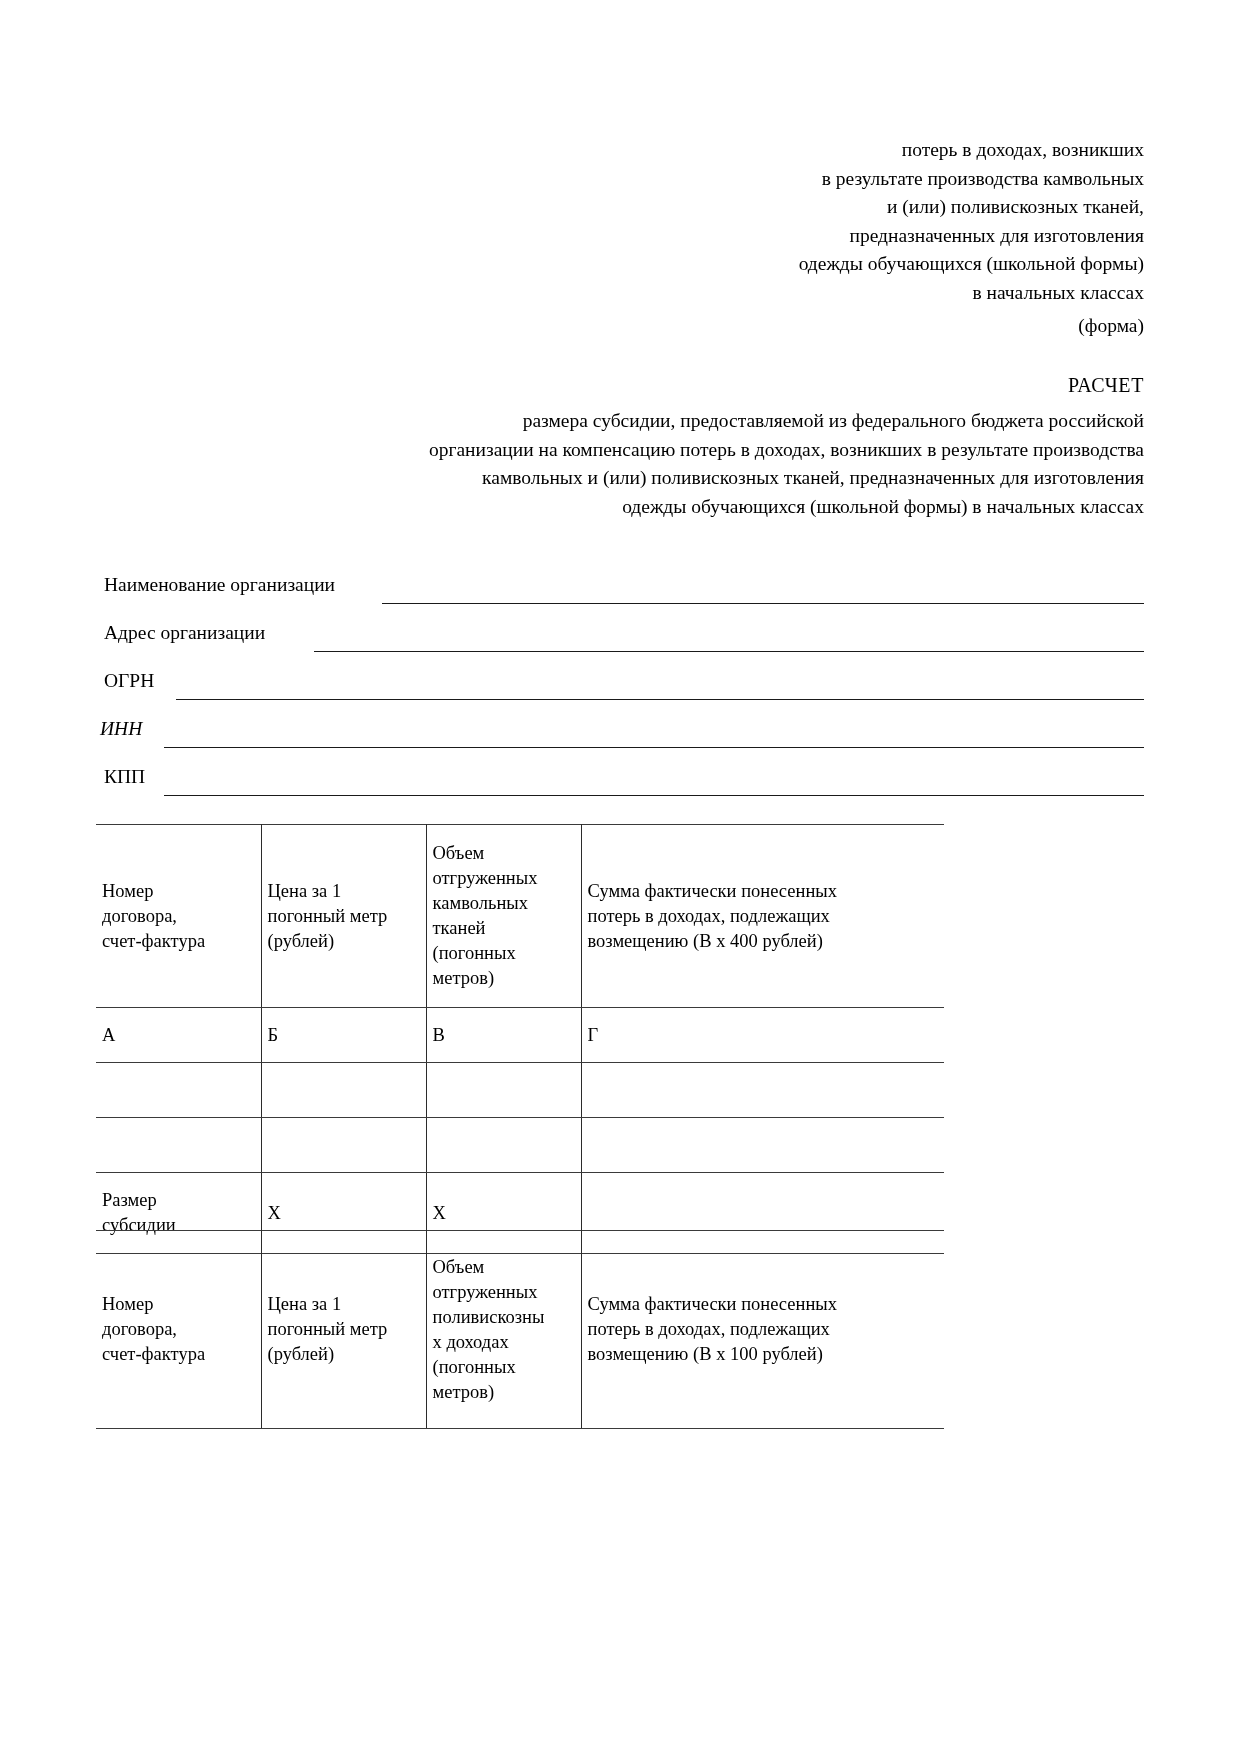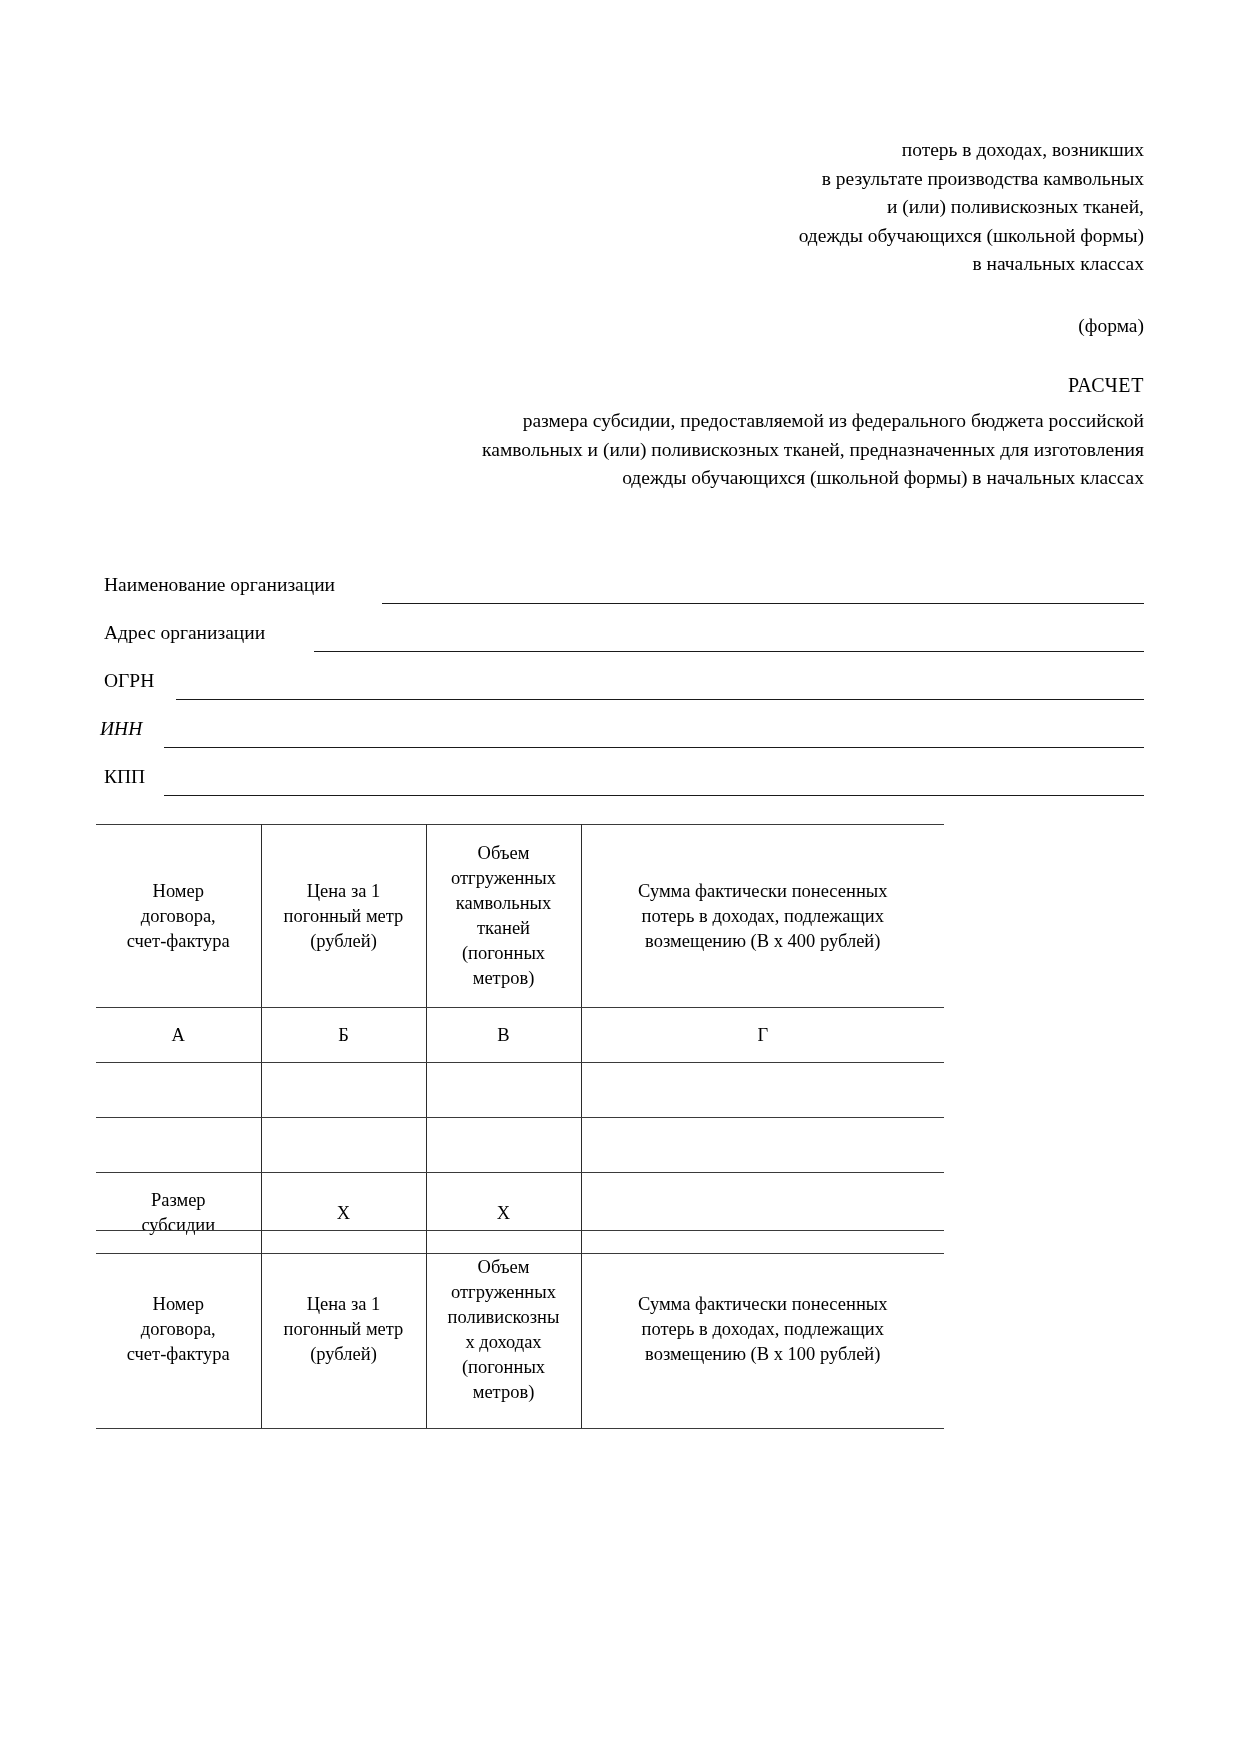--- a/index.html
+++ b/index.html
@@ -99,23 +99,23 @@
     width: 848px;
     border-collapse: collapse;
     table-layout: fixed;
     font-size: 18.5px;
   }
   .tbl td {
     border-left: 1.2px solid #2b2b2b;
     border-right: 1.2px solid #2b2b2b;
     border-top: 1.2px solid #3a3a3a;
     border-bottom: 1.2px solid #3a3a3a;
-    text-align: center;
+    text-align: left;
     vertical-align: middle;
-    padding: 6px 16px;
+    padding: 6px 6px;
     line-height: 25px;
   }
   .tbl tr:first-child td { border-top: 1.8px solid #3a3a3a; }
   .tbl tr:last-child  td { border-bottom: 1.8px solid #3a3a3a; }
   .tbl td.edge-l { border-left: none; }
   .tbl td.edge-r { border-right: none; }
 
   .tbl .c1 { width: 165px; }
   .tbl .c2 { width: 165px; }
   .tbl .c3 { width: 155px; }
@@ -135,30 +135,32 @@
 </style>
 </head>
 <body>
 
 <div class="page">
 
   <div class="ref-block">
     <div class="ref-line">потерь в доходах, возникших</div>
     <div class="ref-line">в результате производства камвольных</div>
     <div class="ref-line">и (или) поливискозных тканей,</div>
+    <div class="ref-line">предназначенных для изготовления</div>
     <div class="ref-line">одежды обучающихся (школьной формы)</div>
     <div class="ref-line">в начальных классах</div>
   </div>
 
   <div class="form-word">(форма)</div>
 
   <div class="title-wrap">
     <div class="title-main">РАСЧЕТ</div>
     <div class="title-sub">
       <div>размера субсидии, предоставляемой из федерального бюджета российской</div>
+      <div>организации на компенсацию потерь в доходах, возникших в результате производства</div>
       <div>камвольных и (или) поливискозных тканей, предназначенных для изготовления</div>
       <div>одежды обучающихся (школьной формы) в начальных классах</div>
     </div>
   </div>
 
   <div class="fields">
 
     <div class="field-row">
       <span class="field-label" style="left:8px;">Наименование организации</span>
       <span class="field-rule" style="left:286px; width:762px;"></span>

